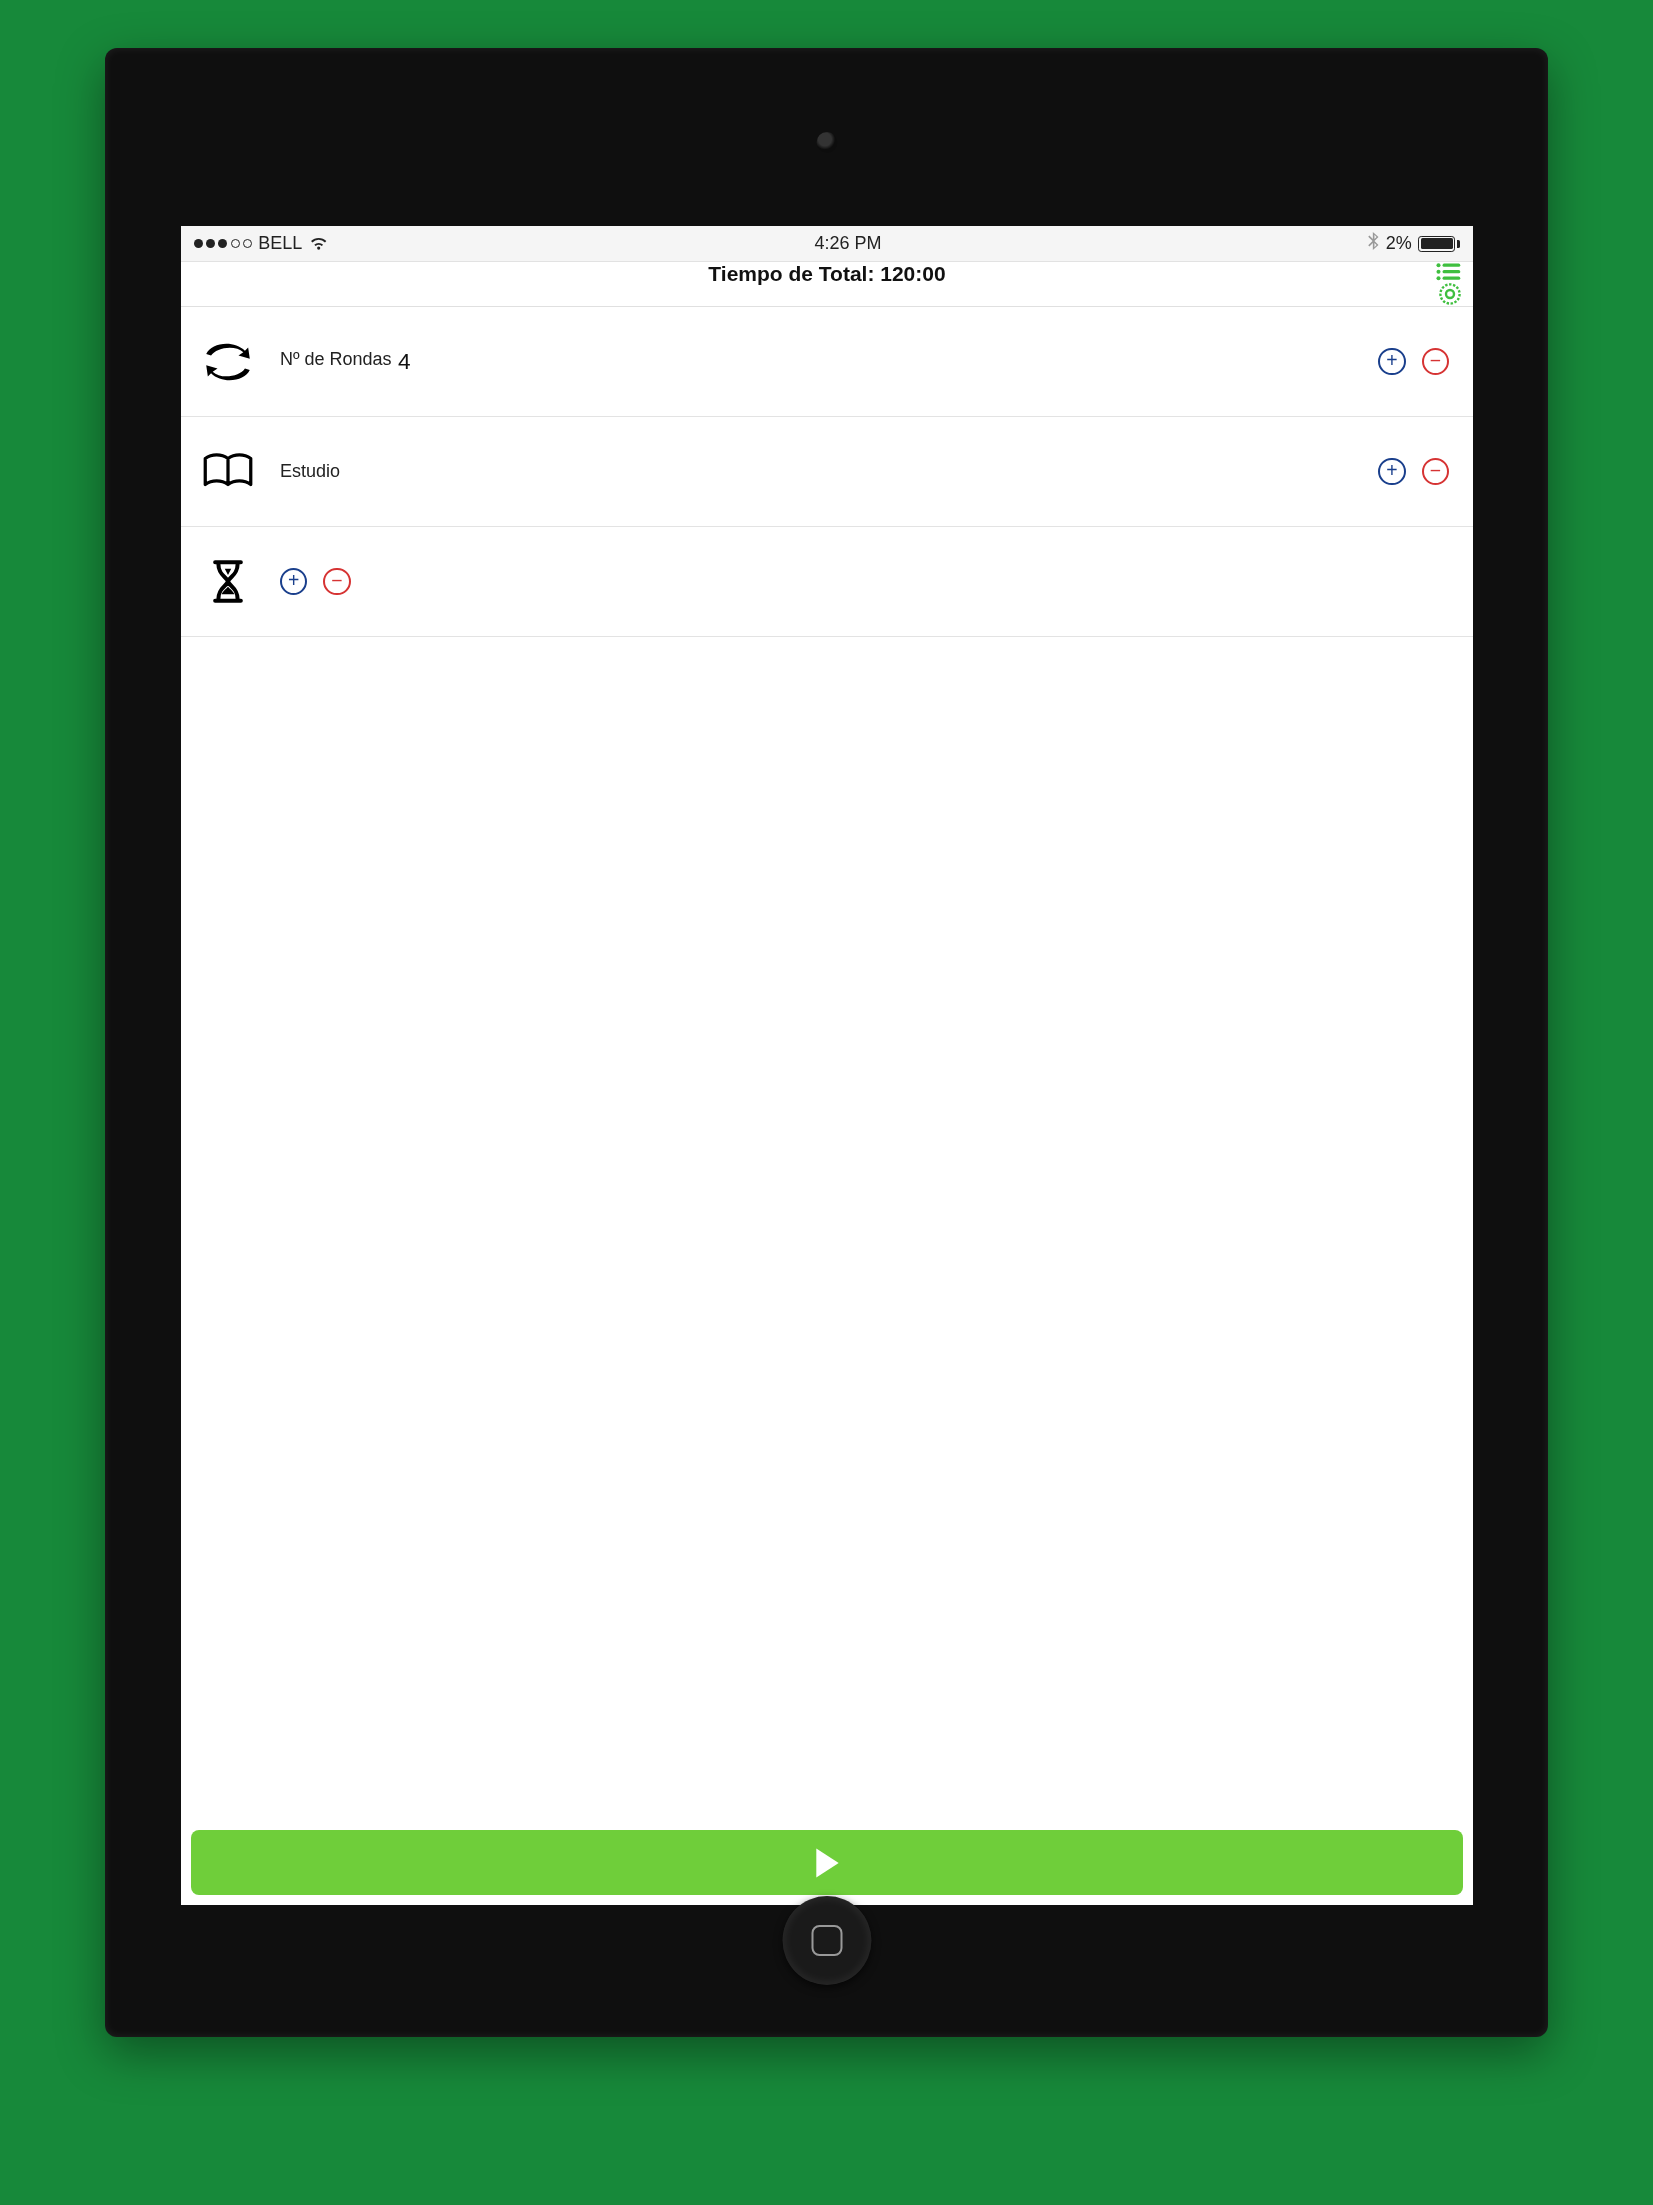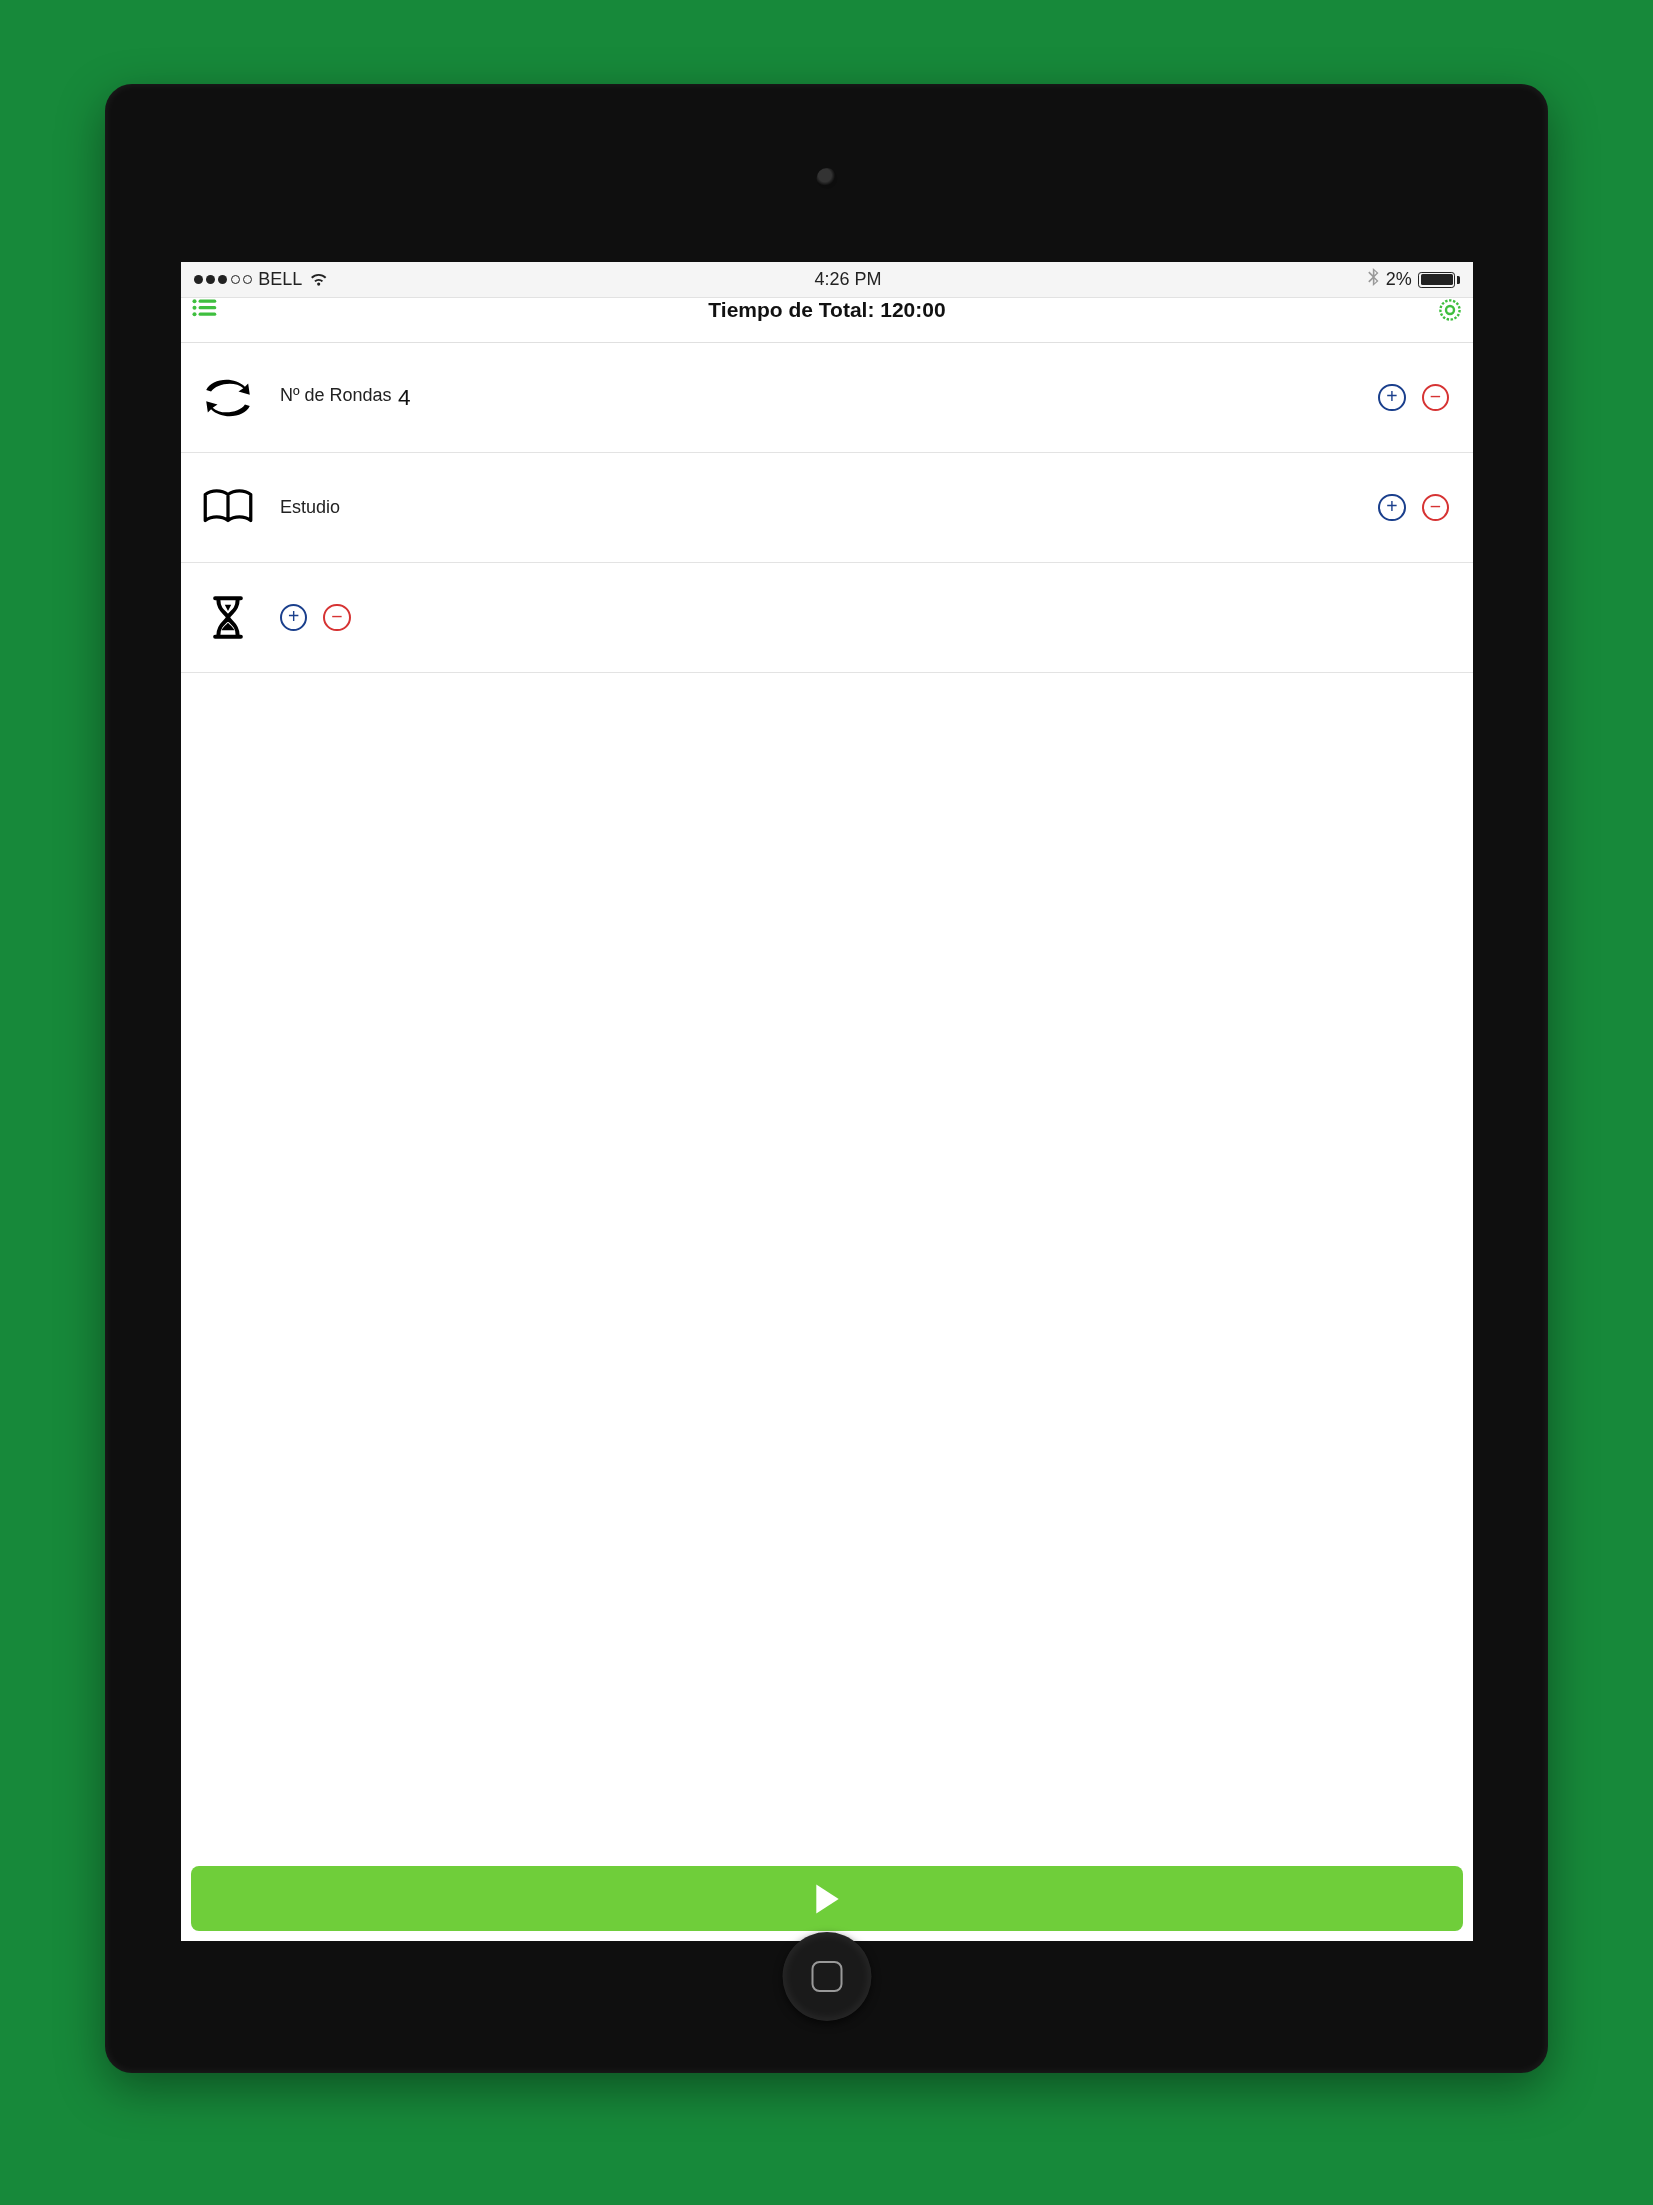--- a/index.html
+++ b/index.html
@@ -10,23 +10,22 @@
     position: relative;
     font-family: -apple-system, Helvetica, Arial, sans-serif;
   }
   .tablet-frame {
     position: absolute;
     left: 105px;
     top: 48px;
     width: 1443px;
     height: 1989px;
     background: #0f0f0f;
-    border-radius: 27px;
+    border-radius: 12px;
     box-shadow: 0 16px 48px rgba(0,0,0,.4), inset 0 0 9.7px rgba(255,255,255,.08);
-    margin-top: 36px;
   }
   .camera {
     position: absolute;
     top: 84px;
     left: 50%;
     transform: translateX(-50%);
     width: 21px;
     height: 21px;
     background: radial-gradient(circle at 40% 35%, #333 0 35%, #0d0d0d 55%);
     border-radius: 50%;
@@ -79,24 +78,25 @@
   .dot.empty { background: transparent; border: 1.2px solid #222; }
   .wifi-icon svg { display:block; }
   .battery { display:flex; align-items:center; gap:1.6px; }
   .battery-body { width: 37px; height: 16px; border: 1.6px solid #222; border-radius: 3.2px; position: relative; }
   .battery-fill { position:absolute; inset:1.6px; background:#222; border-radius:1.6px; }
   .battery-tip { width:3.2px; height:8px; background:#222; border-radius:0 1.6px 1.6px 0; }
   
   .title-bar {
     height: 45px;
     display: flex;
-    align-items: flex-start;
+    align-items: flex-end;
     justify-content: space-between;
     padding: 0 11.3px;
     border-bottom: 1.6px solid #e0e0e0;
+    flex-direction: column;
   }
   .title-center {
     position: absolute;
     left: 50%;
     transform: translateX(-50%);
     font-weight: 700;
     font-size: 21px;
     color: #111;
   }
   .icon-btn { display:flex; align-items:center; justify-content:center; cursor:pointer; }

